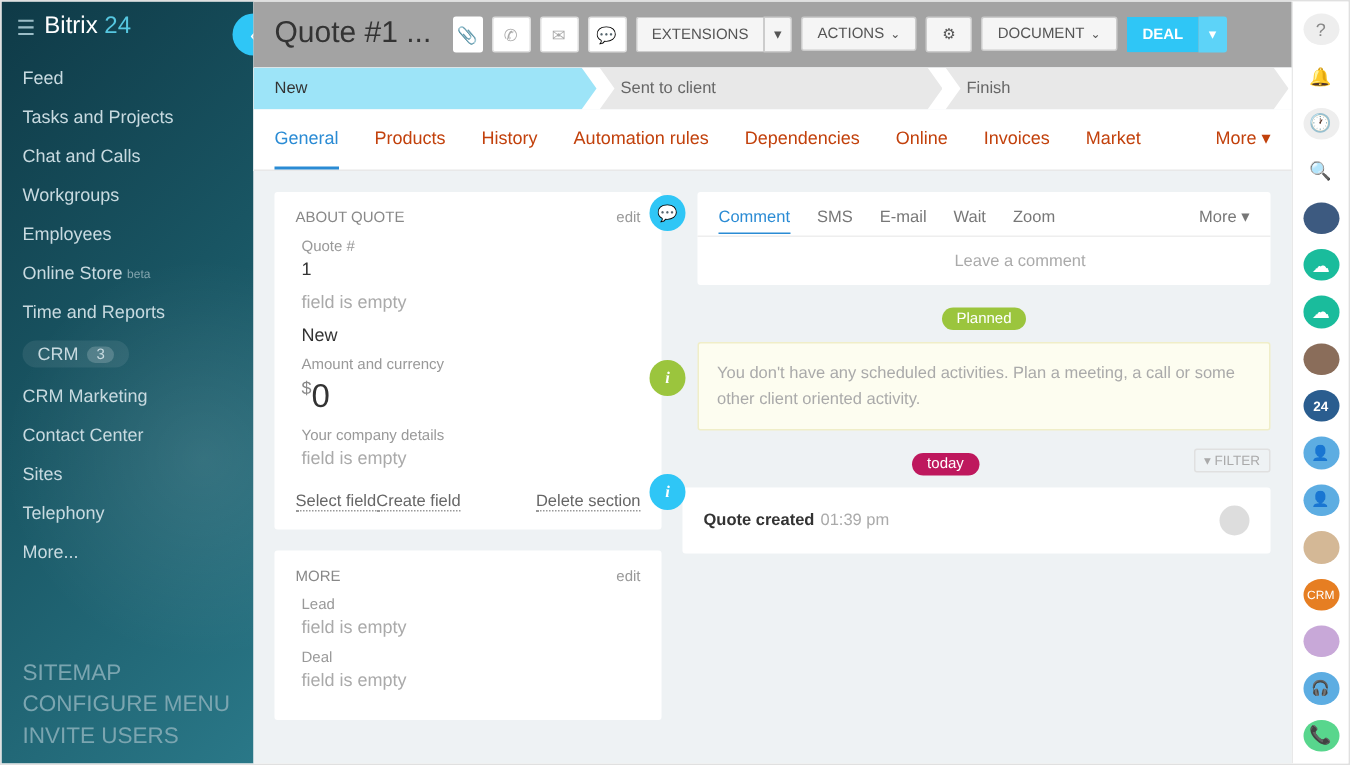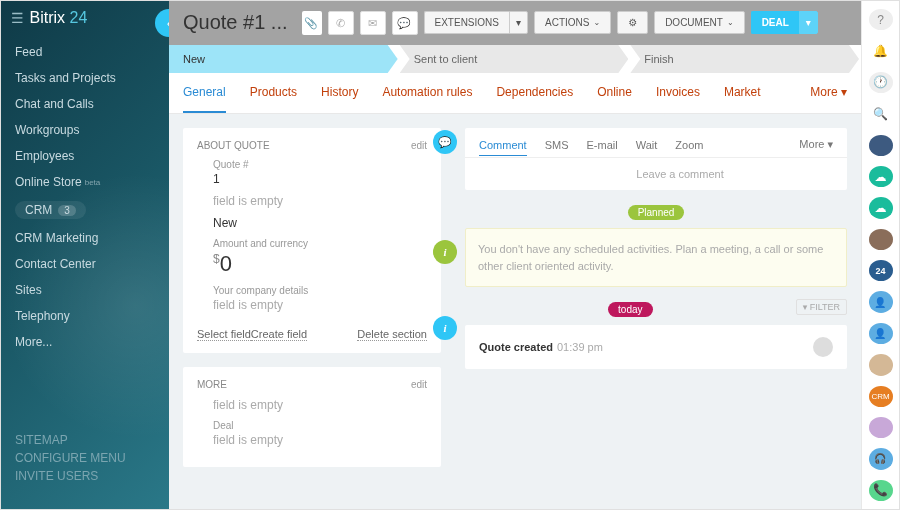--- a/index.html
+++ b/index.html
@@ -9,21 +9,21 @@
 .hamburger { color: #9bbdc7; font-size: 14px; margin-right: 6px; }
 .logo { font-size: 16px; font-weight: 400; }
 .logo .b24 { color: #56c7e0; }
 .close-panel { position: absolute; right: -14px; top: 8px; width: 28px; height: 28px; background: #2fc6f6; border-radius: 50%; color: #fff; display: flex; align-items: center; justify-content: center; font-size: 14px; cursor: pointer; }
 .nav { list-style: none; padding: 4px 0; }
 .nav li { padding: 6px 14px; color: #c8dae0; cursor: pointer; display: flex; align-items: center; }
 .nav li.active { }
 .nav li .pill { background: rgba(255,255,255,0.08); border-radius: 10px; padding: 2px 10px; display: inline-flex; align-items: center; }
 .nav li .badge { background: rgba(255,255,255,0.18); border-radius: 8px; padding: 0 6px; margin-left: 6px; font-size: 10px; }
 .nav li .beta { font-size: 8px; opacity: 0.6; margin-left: 3px; vertical-align: super; }
-.sidebar-footer { position: absolute; bottom: 22px; left: 14px; font-size: 12px; color: #7ba5b0; }
+.sidebar-footer { position: absolute; bottom: 6px; left: 14px; font-size: 15px; color: #7ba5b0; }
 .sidebar-footer div { margin: 4px 0; }
 
 .main { flex: 1; display: flex; flex-direction: column; background: #eef2f4; position: relative; }
 .topbar { background: #a3a3a3; padding: 10px 14px; display: flex; align-items: flex-start; gap: 6px; }
 .page-title { font-size: 20px; color: #333; font-weight: 300; margin-right: 8px; white-space: nowrap; }
 .icon-btn { width: 26px; height: 24px; border: 1px solid #ddd; border-radius: 2px; background: #fff; display: flex; align-items: center; justify-content: center; color: #aaa; font-size: 11px; cursor: pointer; }
 .icon-btn.noborder { border: none; width: 20px; }
 .btn { border: 1px solid #ccc; background: #f5f5f5; padding: 5px 10px; font-size: 10px; color: #555; cursor: pointer; border-radius: 2px; display: flex; align-items: center; gap: 4px; }
 .btn .car { font-size: 8px; }
 .btn-split { display: flex; }
@@ -42,21 +42,21 @@
 .tab.active { color: #2a8bd4; border-bottom-color: #2a8bd4; }
 .tab-more { margin-left: auto; }
 
 .content { flex: 1; display: flex; gap: 14px; padding: 14px; overflow-y: auto; }
 .col-left { width: 258px; }
 .col-right { flex: 1; position: relative; }
 
 .card { background: #fff; border-radius: 2px; padding: 12px 14px; margin-bottom: 14px; }
 .card-header { display: flex; justify-content: space-between; font-size: 10px; color: #888; text-transform: uppercase; margin-bottom: 8px; }
 .card-header .edit { text-transform: none; color: #999; cursor: pointer; }
-.field { margin: 8px 16px; }
+.field { margin: 8px 4px; }
 .field-label { font-size: 10px; color: #999; }
 .field-value { font-size: 12px; color: #333; margin-top: 2px; }
 .field-value.empty { color: #aaa; }
 .field-value.big { font-size: 22px; color: #333; }
 .field-value.big .cur { font-size: 12px; vertical-align: super; color: #888; }
 .card-actions { display: flex; gap: 0; font-size: 11px; color: #666; margin-top: 10px; border-top: 0; padding-top: 6px; }
 .card-actions .link { border-bottom: 1px dotted #999; cursor: pointer; }
 .card-actions .delete { margin-left: auto; }
 
 .timeline-icon { position: absolute; left: -22px; width: 24px; height: 24px; border-radius: 50%; display: flex; align-items: center; justify-content: center; color: #fff; font-size: 11px; font-weight: bold; }
@@ -70,21 +70,21 @@
 .comment-tabs .ct.active { color: #2a8bd4; border-bottom: 1px solid #2a8bd4; padding-bottom: 4px; margin-bottom: -6px; }
 .comment-tabs .ct-more { margin-left: auto; }
 .comment-input { padding: 10px 14px; font-size: 11px; color: #aaa; margin-left: 48px; }
 
 .divider { text-align: center; margin: 12px 0 8px 10px; position: relative; }
 .divider-badge { display: inline-block; background: #9bc53d; color: #fff; font-size: 10px; padding: 2px 10px; border-radius: 10px; }
 .divider-badge.blue { background: #be185d; }
 .filter { float: right; font-size: 9px; color: #aaa; border: 1px solid #e0e0e0; padding: 2px 6px; border-radius: 2px; }
 
 .note-box { background: #fdfdf0; border: 1px solid #f0eec8; padding: 12px; font-size: 11px; color: #aaa; margin-left: 10px; border-radius: 2px; line-height: 1.5; }
-.event-box { background: #fff; padding: 12px 14px; font-size: 11px; color: #333; margin-left: 10px; border-radius: 2px; display: flex; align-items: center; }
+.event-box { background: #fff; padding: 12px 14px; font-size: 11px; color: #333; border-radius: 2px; display: flex; align-items: center; }
 .event-box .time { color: #aaa; margin-left: 4px; }
 .event-box .avatar { width: 20px; height: 20px; border-radius: 50%; background: #ddd; margin-left: auto; }
 
 .rightbar { width: 38px; background: #fff; border-left: 1px solid #e8e8e8; display: flex; flex-direction: column; align-items: center; padding: 8px 0; gap: 10px; }
 .rb-icon { width: 24px; height: 24px; border-radius: 50%; display: flex; align-items: center; justify-content: center; font-size: 12px; cursor: pointer; }
 .rb-gray { background: #eee; color: #888; }
 .rb-search { color: #888; }
 .rb-teal { background: #1abc9c; color: #fff; }
 .rb-24 { background: #2a5d8f; color: #fff; font-size: 9px; font-weight: bold; }
 .rb-blue { background: #5dade2; color: #fff; font-size: 10px; }
@@ -105,20 +105,21 @@
   <ul class="nav">
     <li>Feed</li>
     <li>Tasks and Projects</li>
     <li>Chat and Calls</li>
     <li>Workgroups</li>
     <li>Employees</li>
     <li>
         <span>Online Store</span>
         <span class="beta">beta</span>
       </li>
+    <li>Time and Reports</li>
     <li class="active">
         <span class="pill">
           <span>CRM</span>
           <span class="badge">3</span>
         </span>
       </li>
     <li>CRM Marketing</li>
     <li>Contact Center</li>
     <li>Sites</li>
     <li>Telephony</li>
@@ -206,20 +207,21 @@
           <span class="link delete">Delete section</span>
         </div>
       </div>
 
       <div class="card">
         <div class="card-header">
           <span>MORE</span>
           <span class="edit">edit</span>
         </div>
         <div class="field">
+            <div class="field-label">Lead</div>
             <div class="field-value empty">field is empty</div>
           </div>
         <div class="field">
             <div class="field-label">Deal</div>
             <div class="field-value empty">field is empty</div>
           </div>
       </div>
     </div>
 
     <div class="col-right">

